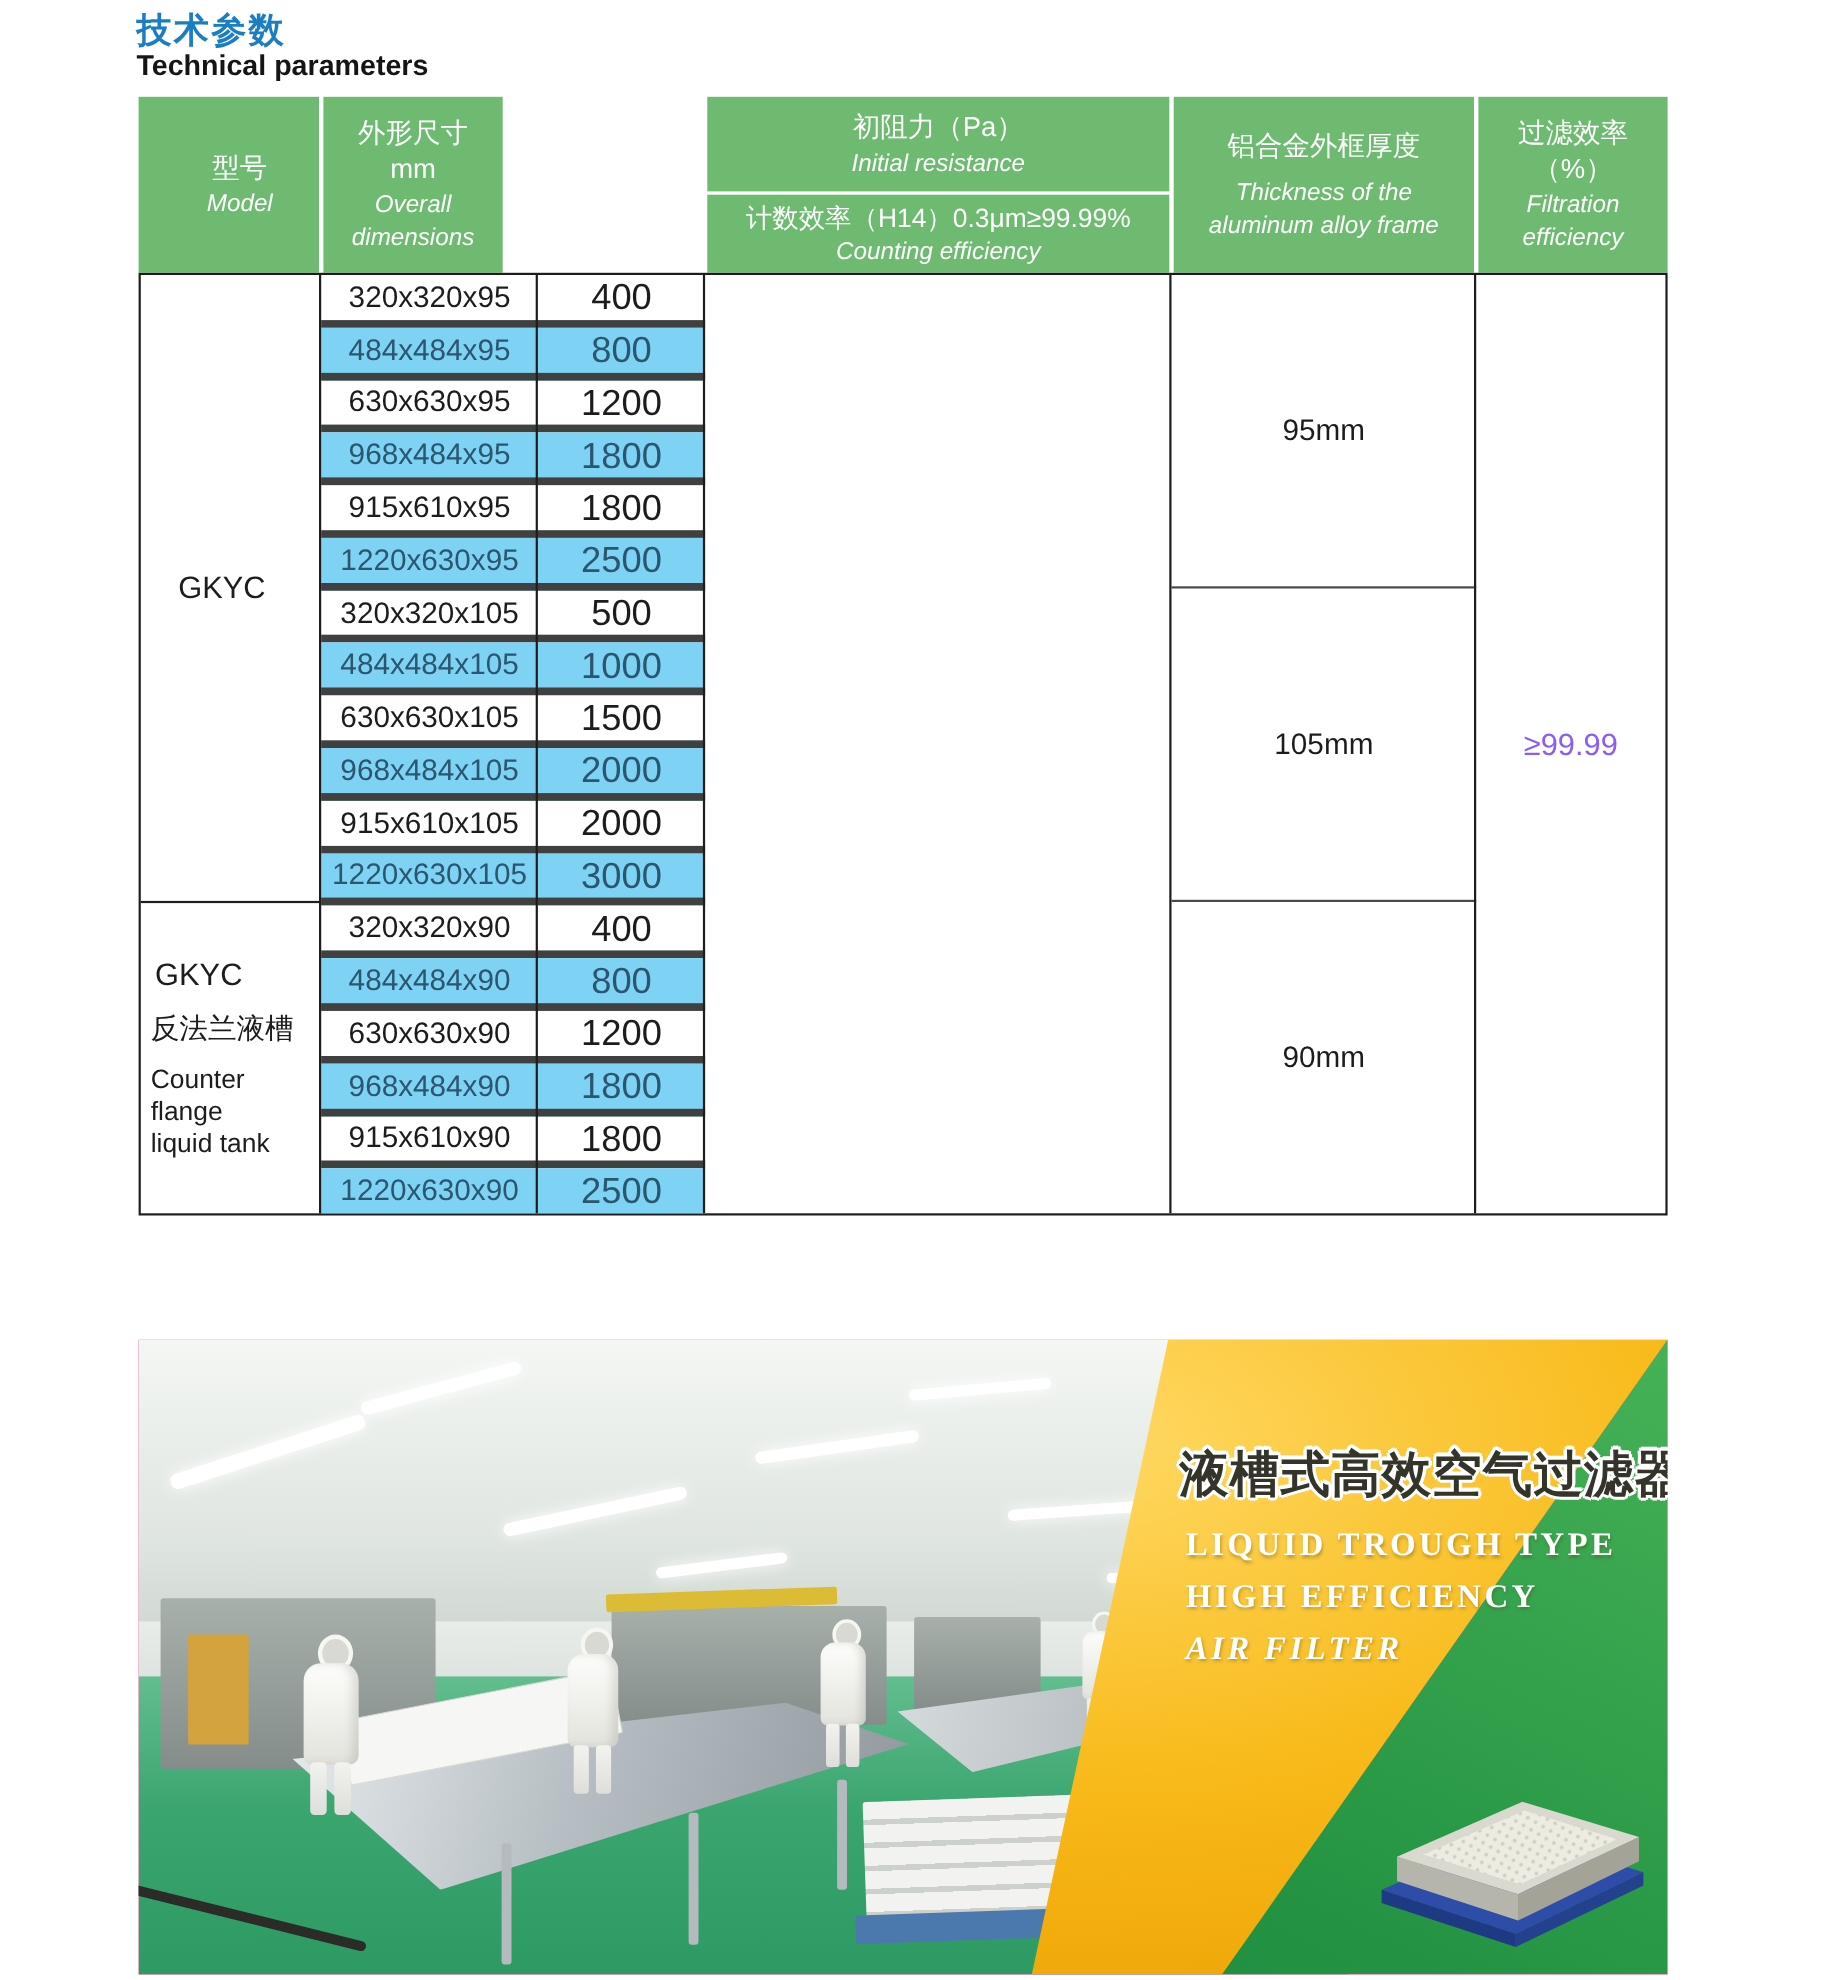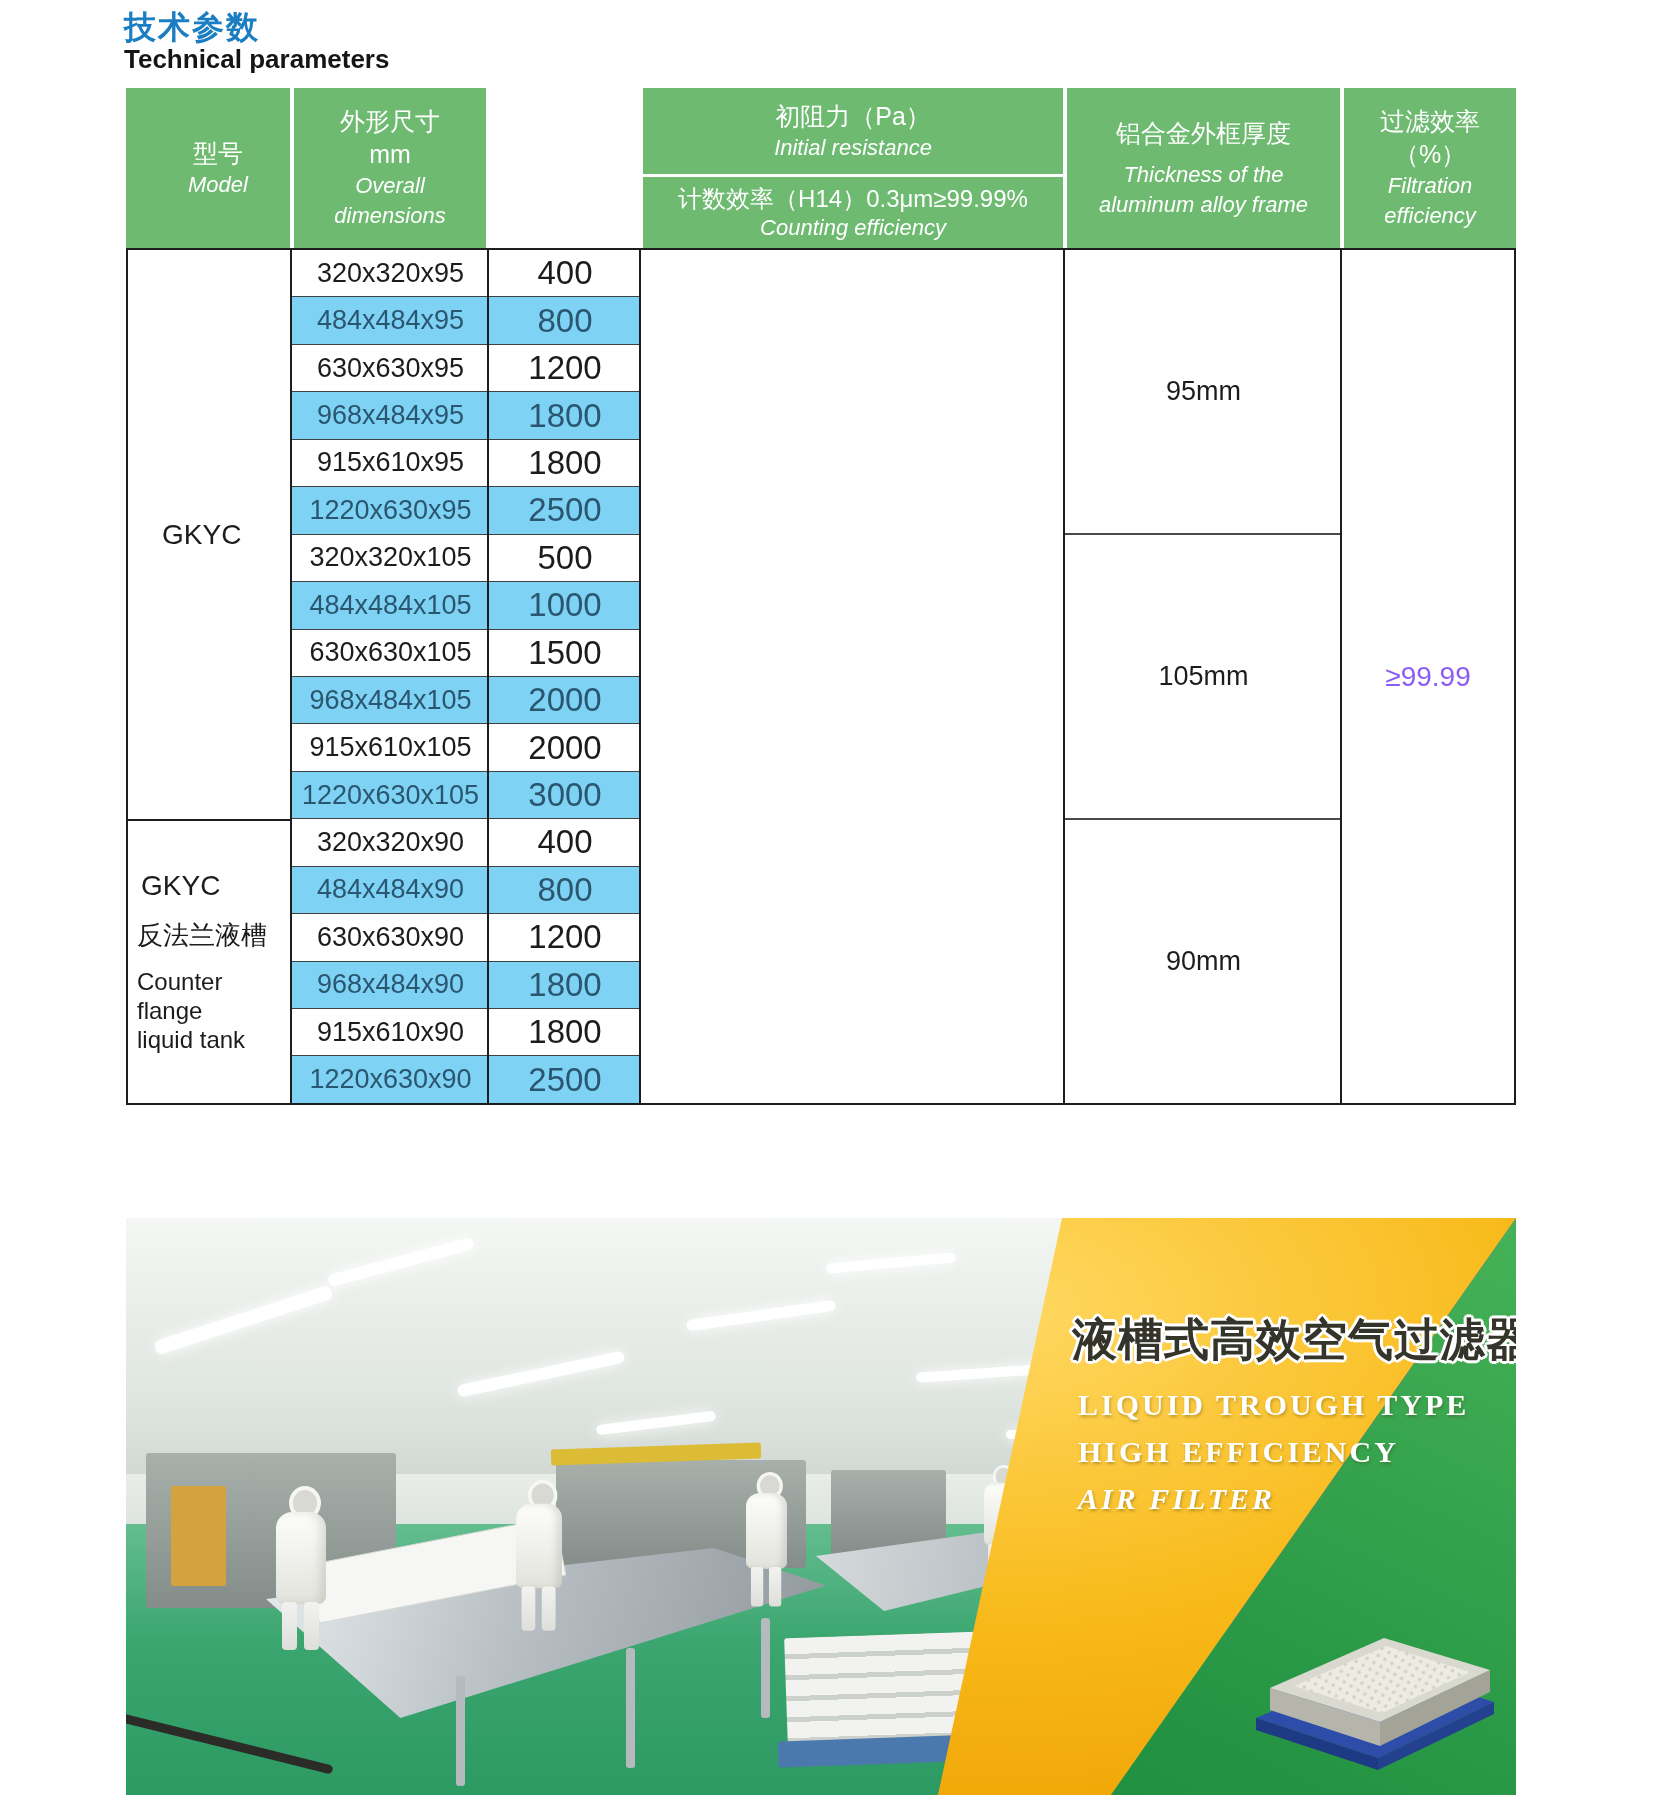--- a/index.html
+++ b/index.html
@@ -11,30 +11,30 @@
   .title-en{position:absolute;left:124px;top:44px;font-size:26px;font-weight:bold;color:#151515;}
 
   
   .tbl{position:absolute;left:126px;top:88px;width:1390px;height:1017px;}
   .hdr{position:absolute;left:0;top:0;width:1390px;height:160px;}
   .hcell{position:absolute;background:#6eba71;color:#fff;display:flex;flex-direction:column;
          align-items:center;justify-content:center;text-align:center;box-sizing:border-box;}
   .hz{font-size:25px;line-height:33px;}
   .he{font-size:22px;font-style:italic;line-height:30px;}
   #h1{left:0;top:0;width:164px;height:160px;padding-left:20px;}
-  #h2{left:168px;top:0;width:192px;height:160px;}
+  #h2{left:168px;top:0;width:163px;height:160px;}
   #h3{left:365px;top:0;width:148px;height:160px;}
   #h4a{left:517px;top:0;width:420px;height:86px;}
   #h4b{left:517px;top:89px;width:420px;height:71px;}
   #h5{left:941px;top:0;width:273px;height:160px;}
   #h6{left:1218px;top:0;width:172px;height:160px;}
 
   .tbody{position:absolute;left:0;top:160px;width:1390px;height:857px;border:2px solid #1d1d1d;box-sizing:border-box;background:#fff;}
   .rows{position:absolute;left:164px;top:0;width:349px;height:853px;display:flex;flex-direction:column;}
-  .r{flex:1;display:flex;box-sizing:border-box;border-bottom:1px solid #404040;}
+  .r{flex:1;display:flex;box-sizing:border-box;border-bottom:7px solid #404040;}
   .r:last-child{border-bottom:none;}
   .r .cd{width:197px;display:flex;align-items:center;justify-content:center;font-size:27px;color:#1c1c1c;}
   .r .cf{width:152px;display:flex;align-items:center;justify-content:center;font-size:33px;color:#1c1c1c;}
   .r.blue{background:#7ed2f4;}
   .r.blue .cd,.r.blue .cf{color:#2b5670;}
 
   .mcell{position:absolute;left:0;width:164px;box-sizing:border-box;color:#1c1c1c;}
   .m1{top:0;height:569px;display:flex;align-items:center;}
   .m1 span{padding-left:34px;font-size:28px;}
   .m2{top:571px;height:282px;display:flex;flex-direction:column;justify-content:center;padding-left:9px;}

